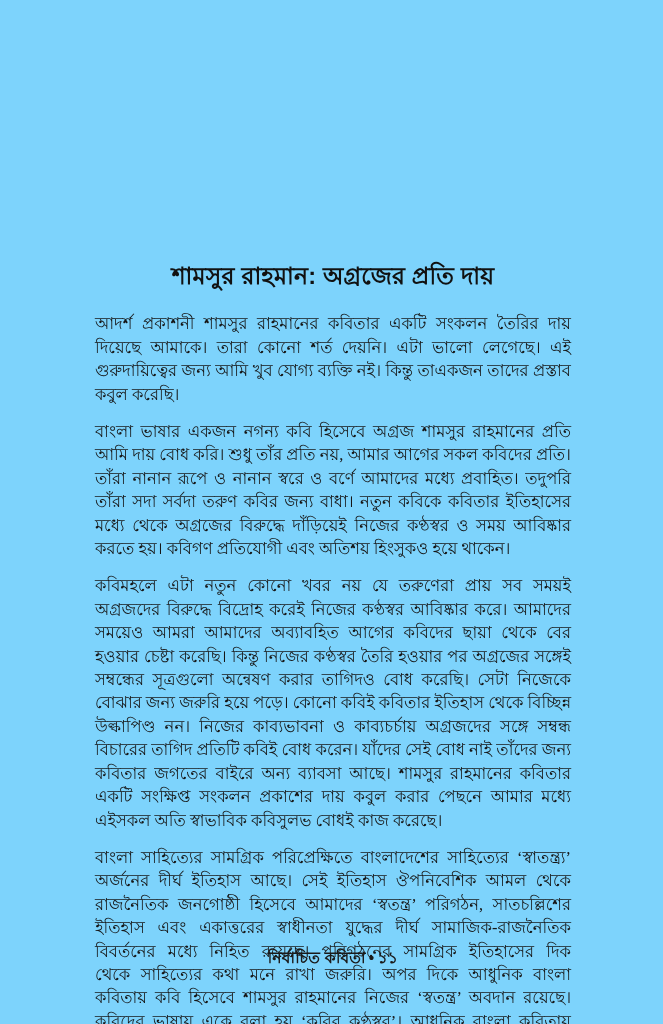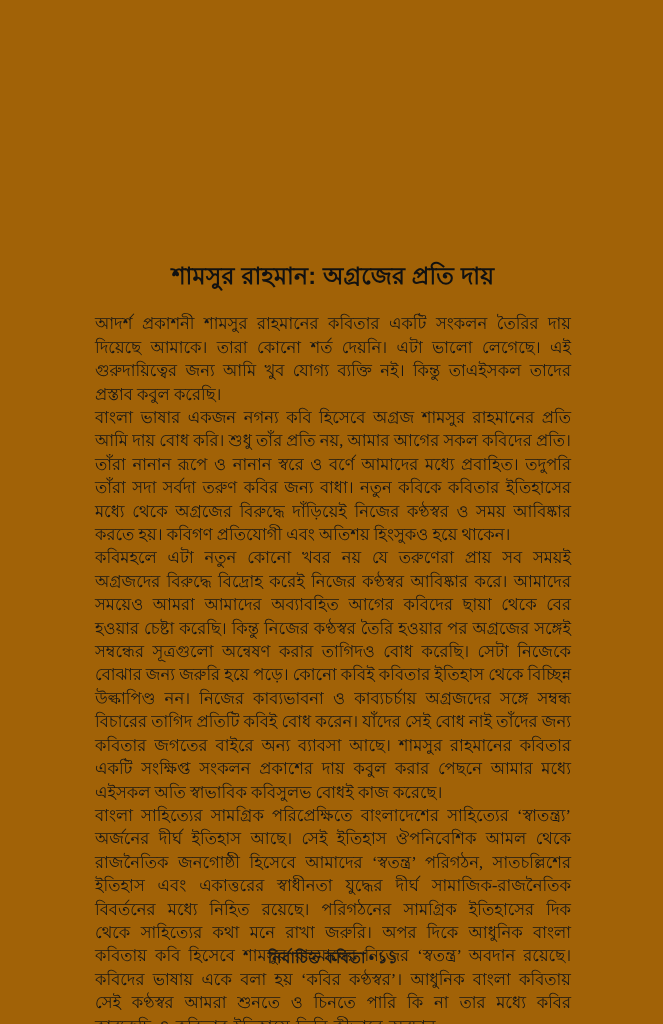--- a/index.html
+++ b/index.html
@@ -5,21 +5,21 @@
 <style>
   html, body {
     margin: 0;
     padding: 0;
     background: #ffffff;
   }
   .page {
     position: relative;
     width: 663px;
     height: 1024px;
-    background: #a16207;
+    background: #7dd3fc;
     margin: 0 auto;
     overflow: hidden;
     box-sizing: border-box;
   }
   .content {
     position: absolute;
     left: 95px;
     top: 0;
     width: 476px;
   }
@@ -41,20 +41,21 @@
     color: #161616;
     text-align: justify;
     text-justify: inter-word;
     margin: 0;
     hyphens: none;
   }
   .para-first {
     margin-top: 21px;
   }
   .para-gap {
+    margin-top: 14px;
   }
   
   .para-loose {
     word-spacing: 2.2px;
   }
   .footer {
     position: absolute;
     left: 95px;
     top: 946px;
     width: 476px;
@@ -71,21 +72,21 @@
 </style>
 </head>
 <body>
 
 <div class="page">
 
   <div class="content">
 
     <h1 class="chapter-title">শামসুর রাহমান: অগ্রজের প্রতি দায়</h1>
 
-    <p class="body-text para-first">আদর্শ প্রকাশনী শামসুর রাহমানের কবিতার একটি সংকলন তৈরির দায় দিয়েছে আমাকে। তারা কোনো শর্ত দেয়নি। এটা ভালো লেগেছে। এই গুরুদায়িত্বের জন্য আমি খুব যোগ্য ব্যক্তি নই। কিন্তু তাএইসকল তাদের প্রস্তাব কবুল করেছি।</p>
+    <p class="body-text para-first">আদর্শ প্রকাশনী শামসুর রাহমানের কবিতার একটি সংকলন তৈরির দায় দিয়েছে আমাকে। তারা কোনো শর্ত দেয়নি। এটা ভালো লেগেছে। এই গুরুদায়িত্বের জন্য আমি খুব যোগ্য ব্যক্তি নই। কিন্তু তাএকজন তাদের প্রস্তাব কবুল করেছি।</p>
 
     <p class="body-text para-gap">বাংলা ভাষার একজন নগন্য কবি হিসেবে অগ্রজ শামসুর রাহমানের প্রতি আমি দায় বোধ করি। শুধু তাঁর প্রতি নয়, আমার আগের সকল কবিদের প্রতি। তাঁরা নানান রূপে ও নানান স্বরে ও বর্ণে আমাদের মধ্যে প্রবাহিত। তদুপরি তাঁরা সদা সর্বদা তরুণ কবির জন্য বাধা। নতুন কবিকে কবিতার ইতিহাসের মধ্যে থেকে অগ্রজের বিরুদ্ধে দাঁড়িয়েই নিজের কণ্ঠস্বর ও সময় আবিষ্কার করতে হয়। কবিগণ প্রতিযোগী এবং অতিশয় হিংসুকও হয়ে থাকেন।</p>
 
     <p class="body-text para-gap">কবিমহলে এটা নতুন কোনো খবর নয় যে তরুণেরা প্রায় সব সময়ই অগ্রজদের বিরুদ্ধে বিদ্রোহ করেই নিজের কণ্ঠস্বর আবিষ্কার করে। আমাদের সময়েও আমরা আমাদের অব্যাবহিত আগের কবিদের ছায়া থেকে বের হওয়ার চেষ্টা করেছি। কিন্তু নিজের কণ্ঠস্বর তৈরি হওয়ার পর অগ্রজের সঙ্গেই সম্বন্ধের সূত্রগুলো অন্বেষণ করার তাগিদও বোধ করেছি। সেটা নিজেকে বোঝার জন্য জরুরি হয়ে পড়ে। কোনো কবিই কবিতার ইতিহাস থেকে বিচ্ছিন্ন উল্কাপিণ্ড নন। নিজের কাব্যভাবনা ও কাব্যচর্চায় অগ্রজদের সঙ্গে সম্বন্ধ বিচারের তাগিদ প্রতিটি কবিই বোধ করেন। যাঁদের সেই বোধ নাই তাঁদের জন্য কবিতার জগতের বাইরে অন্য ব্যাবসা আছে। শামসুর রাহমানের কবিতার একটি সংক্ষিপ্ত সংকলন প্রকাশের দায় কবুল করার পেছনে আমার মধ্যে এইসকল অতি স্বাভাবিক কবিসুলভ বোধই কাজ করেছে।</p>
 
     <p class="body-text para-gap para-loose">বাংলা সাহিত্যের সামগ্রিক পরিপ্রেক্ষিতে বাংলাদেশের সাহিত্যের ‘স্বাতন্ত্র্য’ অর্জনের দীর্ঘ ইতিহাস আছে। সেই ইতিহাস ঔপনিবেশিক আমল থেকে রাজনৈতিক জনগোষ্ঠী হিসেবে আমাদের ‘স্বতন্ত্র’ পরিগঠন, সাতচল্লিশের ইতিহাস এবং একাত্তরের স্বাধীনতা যুদ্ধের দীর্ঘ সামাজিক-রাজনৈতিক বিবর্তনের মধ্যে নিহিত রয়েছে। পরিগঠনের সামগ্রিক ইতিহাসের দিক থেকে সাহিত্যের কথা মনে রাখা জরুরি। অপর দিকে আধুনিক বাংলা কবিতায় কবি হিসেবে শামসুর রাহমানের নিজের ‘স্বতন্ত্র’ অবদান রয়েছে। কবিদের ভাষায় একে বলা হয় ‘কবির কণ্ঠস্বর’। আধুনিক বাংলা কবিতায় সেই কণ্ঠস্বর আমরা শুনতে ও চিনতে পারি কি না তার মধ্যে কবির কাব্যরুচি ও কবিতার ইতিহাসে তিনি কীভাবে অবদান</p>
 
   </div>
 
   <div class="footer">

